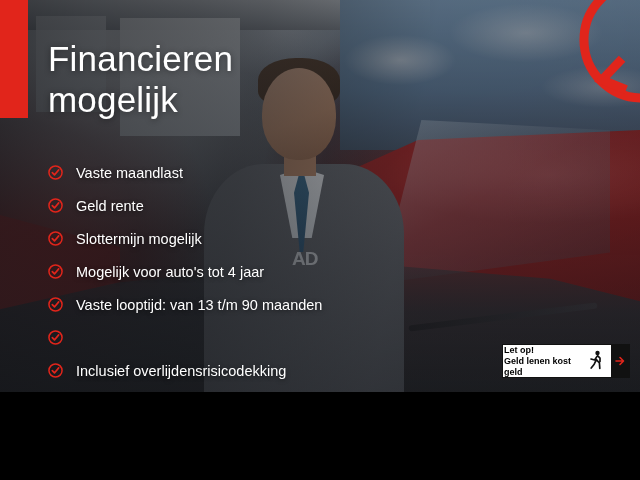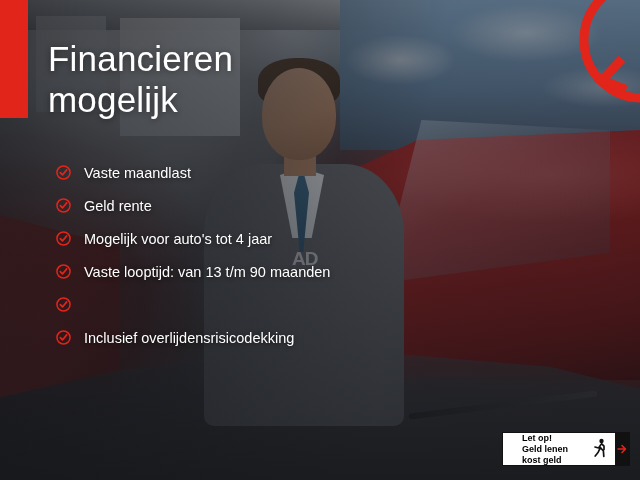--- a/index.html
+++ b/index.html
@@ -6,21 +6,21 @@
     margin: 0;
     padding: 0;
     background: #000;
   }
   body {
     font-family: "Liberation Sans", sans-serif;
   }
   .stage {
     position: relative;
     width: 640px;
-    height: 480px;
+    height: 392px;
     overflow: hidden;
     background: #2a2a2c;
   }
 
   
   .photo {
     position: absolute;
     inset: 0;
     background:
       
@@ -154,21 +154,21 @@
   .headline {
     position: absolute; left: 48px; top: 38px;
     color: #ffffff;
     font-size: 35px;
     line-height: 41px;
     font-weight: normal;
     letter-spacing: .2px;
     text-shadow: 0 1px 6px rgba(0,0,0,.45);
   }
   .bullets {
-    position: absolute; left: 56px; top: 156px;
+    position: absolute; left: 48px; top: 156px;
     list-style: none; margin: 0; padding: 0;
     width: 420px;
   }
   .bullets li {
     display: flex;
     align-items: center;
     height: 33px;
     color: #ffffff;
     font-size: 14.5px;
     text-shadow: 0 1px 4px rgba(0,0,0,.55);
@@ -187,21 +187,21 @@
     right: 10px; bottom: 14px;
     width: 128px; height: 34px;
     background: #ffffff;
     border: 1px solid #111;
     display: flex;
     align-items: center;
     box-sizing: border-box;
   }
   .warning-text {
     flex: 1 1 auto;
-    padding-left: 19px;
+    padding-left: 1px;
     color: #000;
     font-size: 9px;
     font-weight: bold;
     line-height: 11px;
   }
   .warning-icon {
     flex: 0 0 auto;
     width: 30px; height: 100%;
     display: flex; align-items: center; justify-content: center;
   }
@@ -264,20 +264,29 @@
       <span class="bullet-text">Vaste maandlast</span>
     </li>
     <li>
       <span class="check">
         <svg width="15" height="15" viewBox="0 0 16 16">
             <circle cx="8" cy="8" r="7" fill="none" stroke="#e1251b" stroke-width="1.6"></circle>
             <path d="M4.6 8.2 L6.9 10.6 L11.4 5.2" fill="none" stroke="#e1251b" stroke-width="1.8" stroke-linecap="round" stroke-linejoin="round"></path>
           </svg>
       </span>
       <span class="bullet-text">Geld rente</span>
+    </li>
+    <li>
+      <span class="check">
+        <svg width="15" height="15" viewBox="0 0 16 16">
+            <circle cx="8" cy="8" r="7" fill="none" stroke="#e1251b" stroke-width="1.6"></circle>
+            <path d="M4.6 8.2 L6.9 10.6 L11.4 5.2" fill="none" stroke="#e1251b" stroke-width="1.8" stroke-linecap="round" stroke-linejoin="round"></path>
+          </svg>
+      </span>
+      <span class="bullet-text">Slottermijn mogelijk</span>
     </li>
     <li>
       <span class="check">
         <svg width="15" height="15" viewBox="0 0 16 16">
             <circle cx="8" cy="8" r="7" fill="none" stroke="#e1251b" stroke-width="1.6"></circle>
             <path d="M4.6 8.2 L6.9 10.6 L11.4 5.2" fill="none" stroke="#e1251b" stroke-width="1.8" stroke-linecap="round" stroke-linejoin="round"></path>
           </svg>
       </span>
       <span class="bullet-text">Mogelijk voor auto's tot 4 jaar</span>
     </li>

